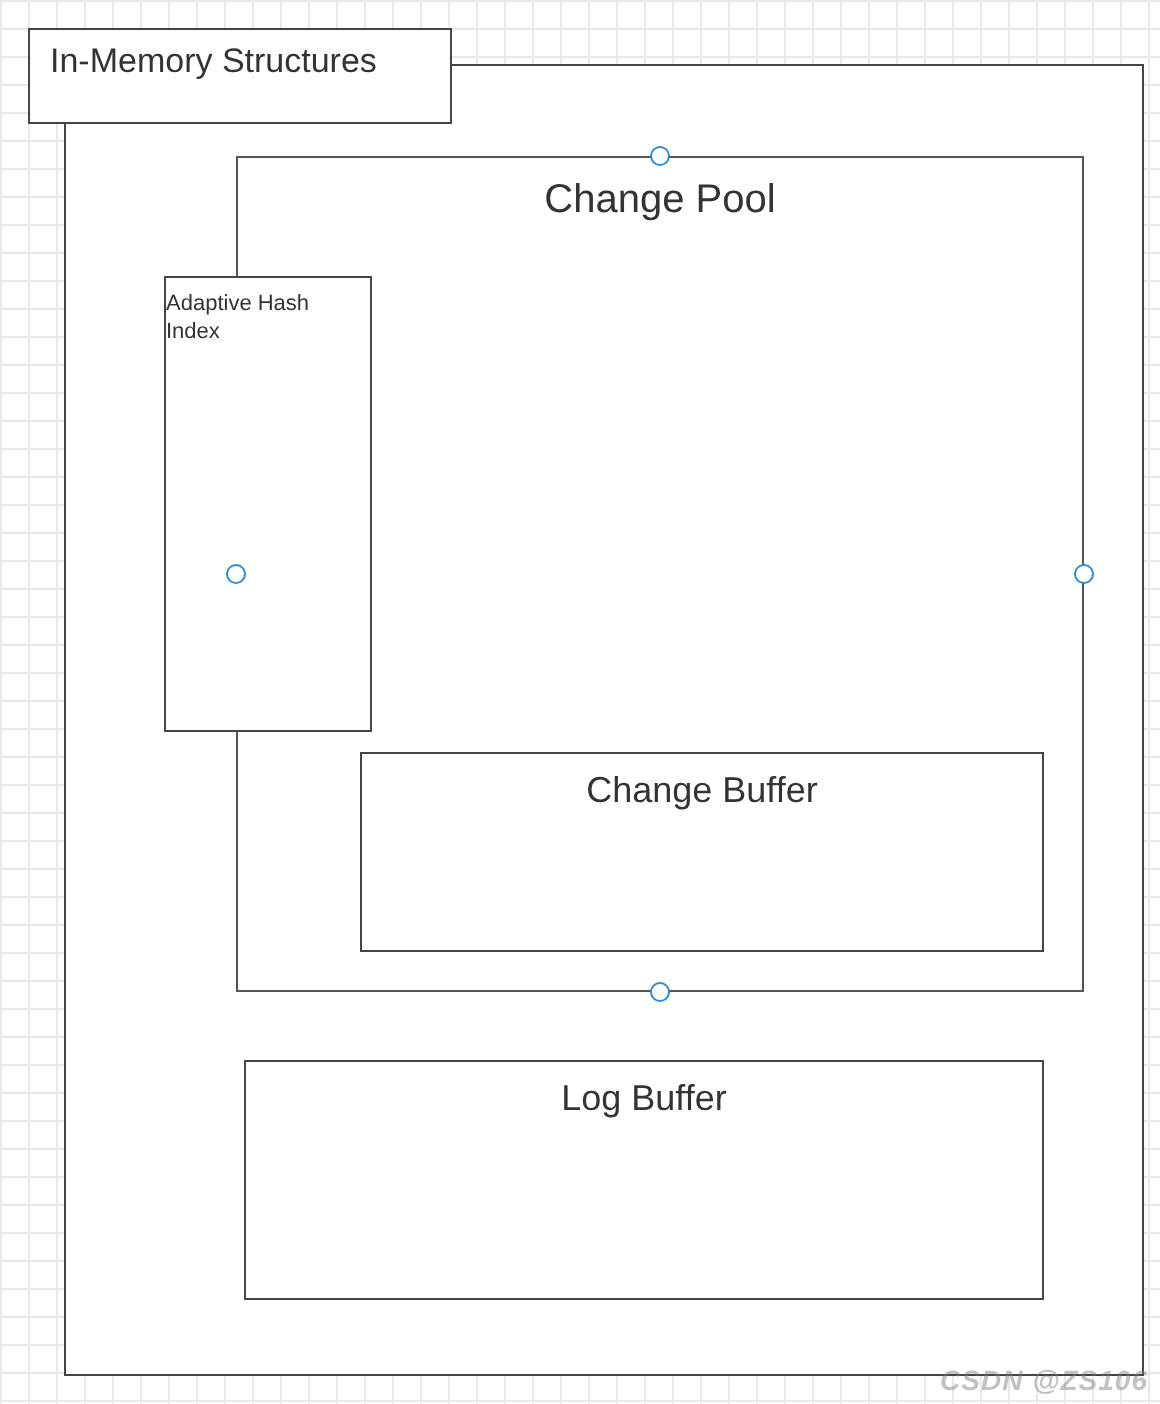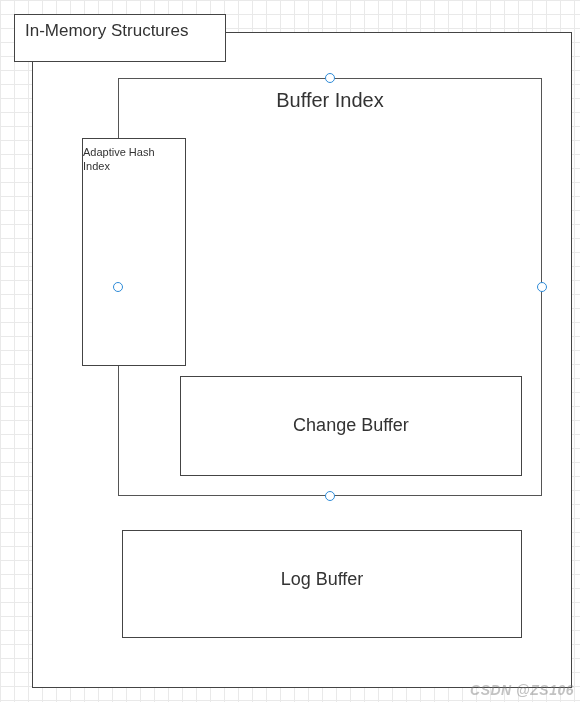--- a/index.html
+++ b/index.html
@@ -32,21 +32,21 @@
     width: 10px; height: 10px;
     border: 1px solid #2e8bd8;
     border-radius: 50%;
     background: #fff;
     margin-left: -5px;
     margin-top: -5px;
     z-index: 50;
   }
   .lbl-title { font-size: 17px; text-align: left; padding: 6px 10px; }
   .lbl-big   { font-size: 20px; text-align: center; padding-top: 10px; }
-  .lbl-med   { font-size: 18px; text-align: center; padding-top: 8px; margin-top: 30px; }
+  .lbl-med   { font-size: 18px; text-align: center; padding-top: 8px; }
   .lbl-small { font-size: 11px; text-align: left; padding-top: 6px; line-height: 1.3; }
   .watermark {
     position: absolute;
     right: 6px; bottom: 4px;
     font-size: 14px;
     color: rgba(120,120,120,0.45);
     font-style: italic;
     letter-spacing: 0.5px;
     font-weight: bold;
   }
@@ -56,34 +56,34 @@
 
 <div class="canvas">
 
   <div class="box" style="left:32px; top:32px; width:540px; height:656px;"></div>
 
   <div class="box" style="left:14px; top:14px; width:212px; height:48px;">
     <div class="lbl-title">In-Memory Structures</div>
   </div>
 
   <div class="box selected" style="left:118px; top:78px; width:424px; height:418px;">
-    <div class="lbl-big">Buffer Index</div>
+    <div class="lbl-big">Change Pool</div>
   </div>
 
   <div class="handle" style="left:330px; top:78px;"></div>
   <div class="handle" style="left:542px; top:287px;"></div>
   <div class="handle" style="left:330px; top:496px;"></div>
   <div class="handle" style="left:118px; top:287px;"></div>
 
   <div class="box" style="left:82px; top:138px; width:104px; height:228px;">
     <div class="lbl-small">Adaptive Hash<br>Index</div>
   </div>
 
   <div class="box" style="left:180px; top:376px; width:342px; height:100px;">
     <div class="lbl-med">Change Buffer</div>
   </div>
 
-  <div class="box" style="left:122px; top:530px; width:400px; height:108px;">
+  <div class="box" style="left:122px; top:530px; width:400px; height:120px;">
     <div class="lbl-med">Log Buffer</div>
   </div>
 
   <div class="watermark">CSDN @ZS106</div>
 </div>
 
 </body></html>

